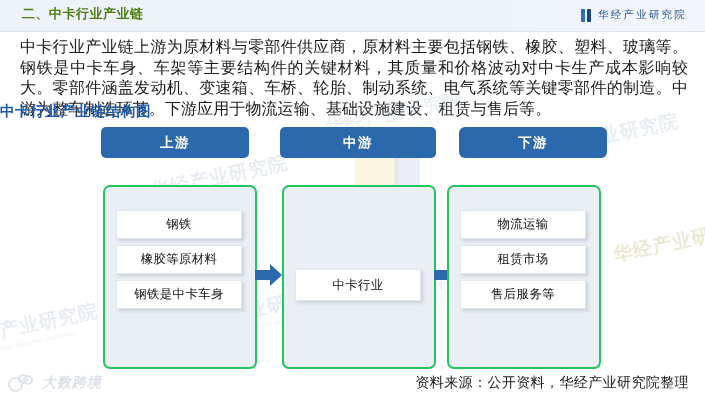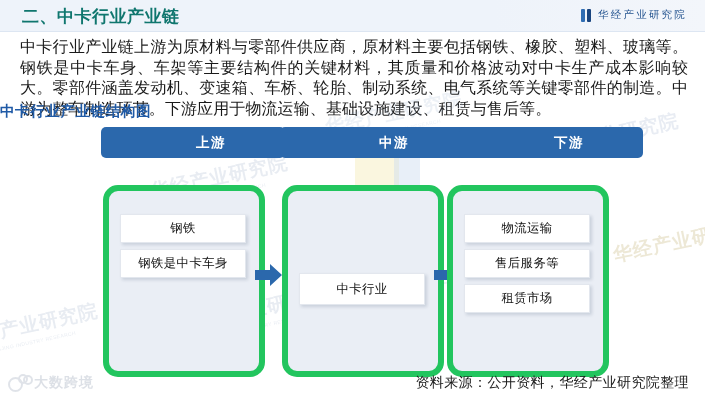--- a/index.html
+++ b/index.html
@@ -21,23 +21,23 @@
     left: 0; top: 0;
     width: 705px;
     height: 31px;
     background: linear-gradient(to right, #eef3fa 0%, #eef3fa 70%, #f3f6fb 100%);
     border-bottom: 1px solid #dde6f2;
   }
   .page-title {
     position: absolute;
     left: 22px;
     top: 5px;
-    font-size: 17px;
-    font-weight: bold;
-    color: #0f766e;
+    font-size: 13px;
+    font-weight: bold;
+    color: #4d7c0f;
     letter-spacing: 0.5px;
     white-space: nowrap;
   }
   .brand {
     position: absolute;
     right: 18px;
     top: 8px;
     display: flex;
     align-items: center;
     gap: 6px;
@@ -152,34 +152,33 @@
     height: 31px;
     background: #2b68ac;
     border-radius: 5px;
     color: #ffffff;
     font-size: 13.5px;
     font-weight: bold;
     letter-spacing: 1.5px;
     display: flex;
     align-items: center;
     justify-content: center;
-    padding-left: 36px;
   }
   .head-pill.h1 { left: 101px; width: 148px; }
   .head-pill.h2 { left: 280px; width: 156px; }
-  .head-pill.h3 { left: 459px; width: 148px; }
+  .head-pill.h3 { left: 459px; width: 148px; border-radius: 6px; }
 
   
   .panel {
     position: absolute;
     top: 85px;
     height: 180px;
     background: #eaeef5;
-    border: 6px solid #22c55e;
-    border-radius: 15px;
+    border: 2px solid #22c55e;
+    border-radius: 7px;
   }
   .panel.p1 { left: 103px; width: 150px; }
   .panel.p2 { left: 282px; width: 150px; }
   .panel.p3 { left: 447px; width: 150px; }
 
   .node-list {
     position: absolute;
     left: 11px;
     top: 23px;
     width: 126px;
@@ -229,24 +228,25 @@
     white-space: nowrap;
   }
 
   
   .corner-wm {
     position: absolute;
     left: 8px;
     bottom: 8px;
     display: flex;
     align-items: flex-end;
-    gap: 4px;
+    gap: 12px;
     opacity: 0.30;
     pointer-events: none;
     user-select: none;
+    font-style: italic;
   }
   .corner-wm .glyph {
     position: relative;
     width: 22px;
     height: 18px;
   }
   .corner-wm .glyph .ring {
     position: absolute;
     border: 2.2px solid #9aa6b8;
     border-radius: 50%;
@@ -314,20 +314,21 @@
 
   <div class="heads">
     <div class="head-pill h1">上游</div>
     <div class="head-pill h2">中游</div>
     <div class="head-pill h3">下游</div>
   </div>
 
   <div class="panel p1">
     <div class="node-list">
       <div class="node">钢铁</div>
+      <div class="node">橡胶等原材料</div>
       <div class="node">钢铁是中卡车身</div>
     </div>
   </div>
 
   <div class="arrow a1">
     <svg width="28" height="24" viewBox="0 0 28 24">
       <path d="M0 7 L15 7 L15 1 L27 12 L15 23 L15 17 L0 17 Z" fill="#2b68ac"></path>
     </svg>
   </div>
 
@@ -339,22 +340,22 @@
 
   <div class="arrow a2">
     <svg width="28" height="24" viewBox="0 0 28 24">
       <path d="M0 7 L15 7 L15 1 L27 12 L15 23 L15 17 L0 17 Z" fill="#2b68ac"></path>
     </svg>
   </div>
 
   <div class="panel p3">
     <div class="node-list">
       <div class="node">物流运输</div>
+      <div class="node">租赁市场</div>
       <div class="node">售后服务等</div>
-      <div class="node">租赁市场</div>
     </div>
   </div>
 
 </div>
 
 <div class="source">资料来源：公开资料，华经产业研究院整理</div>
 
 <div class="corner-wm">
   <span class="glyph">
     <span class="ring r1"></span>

